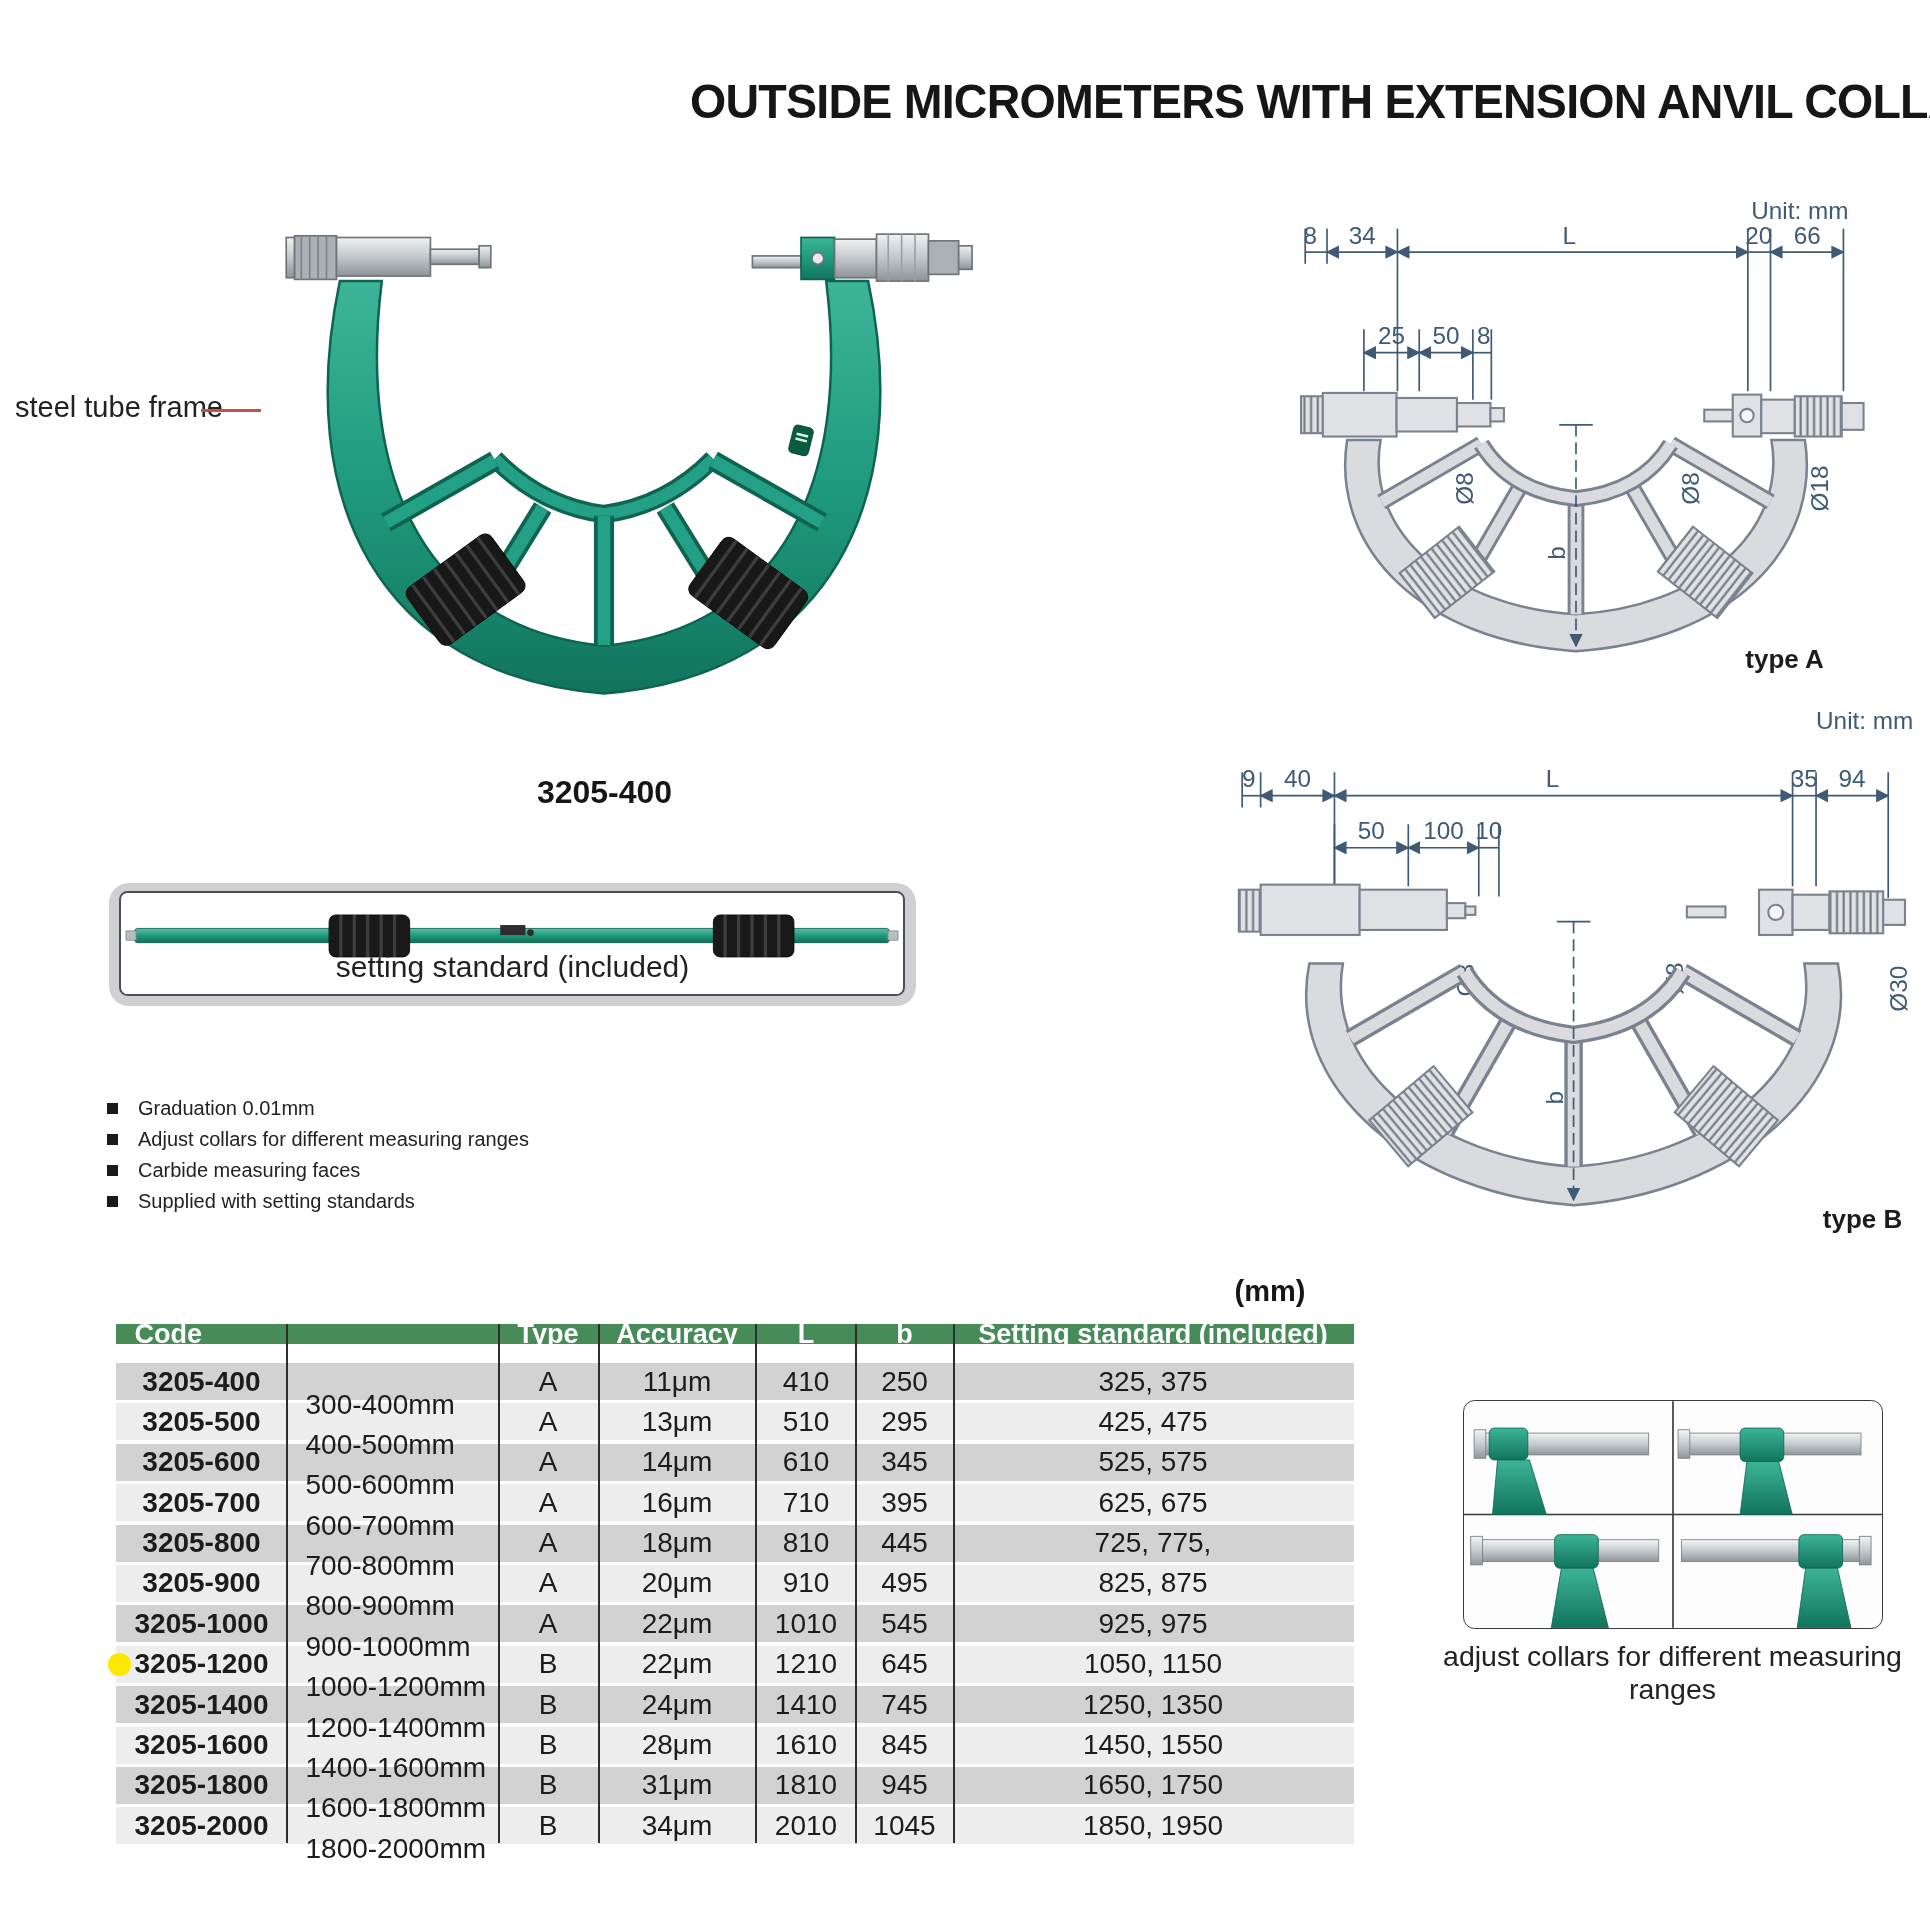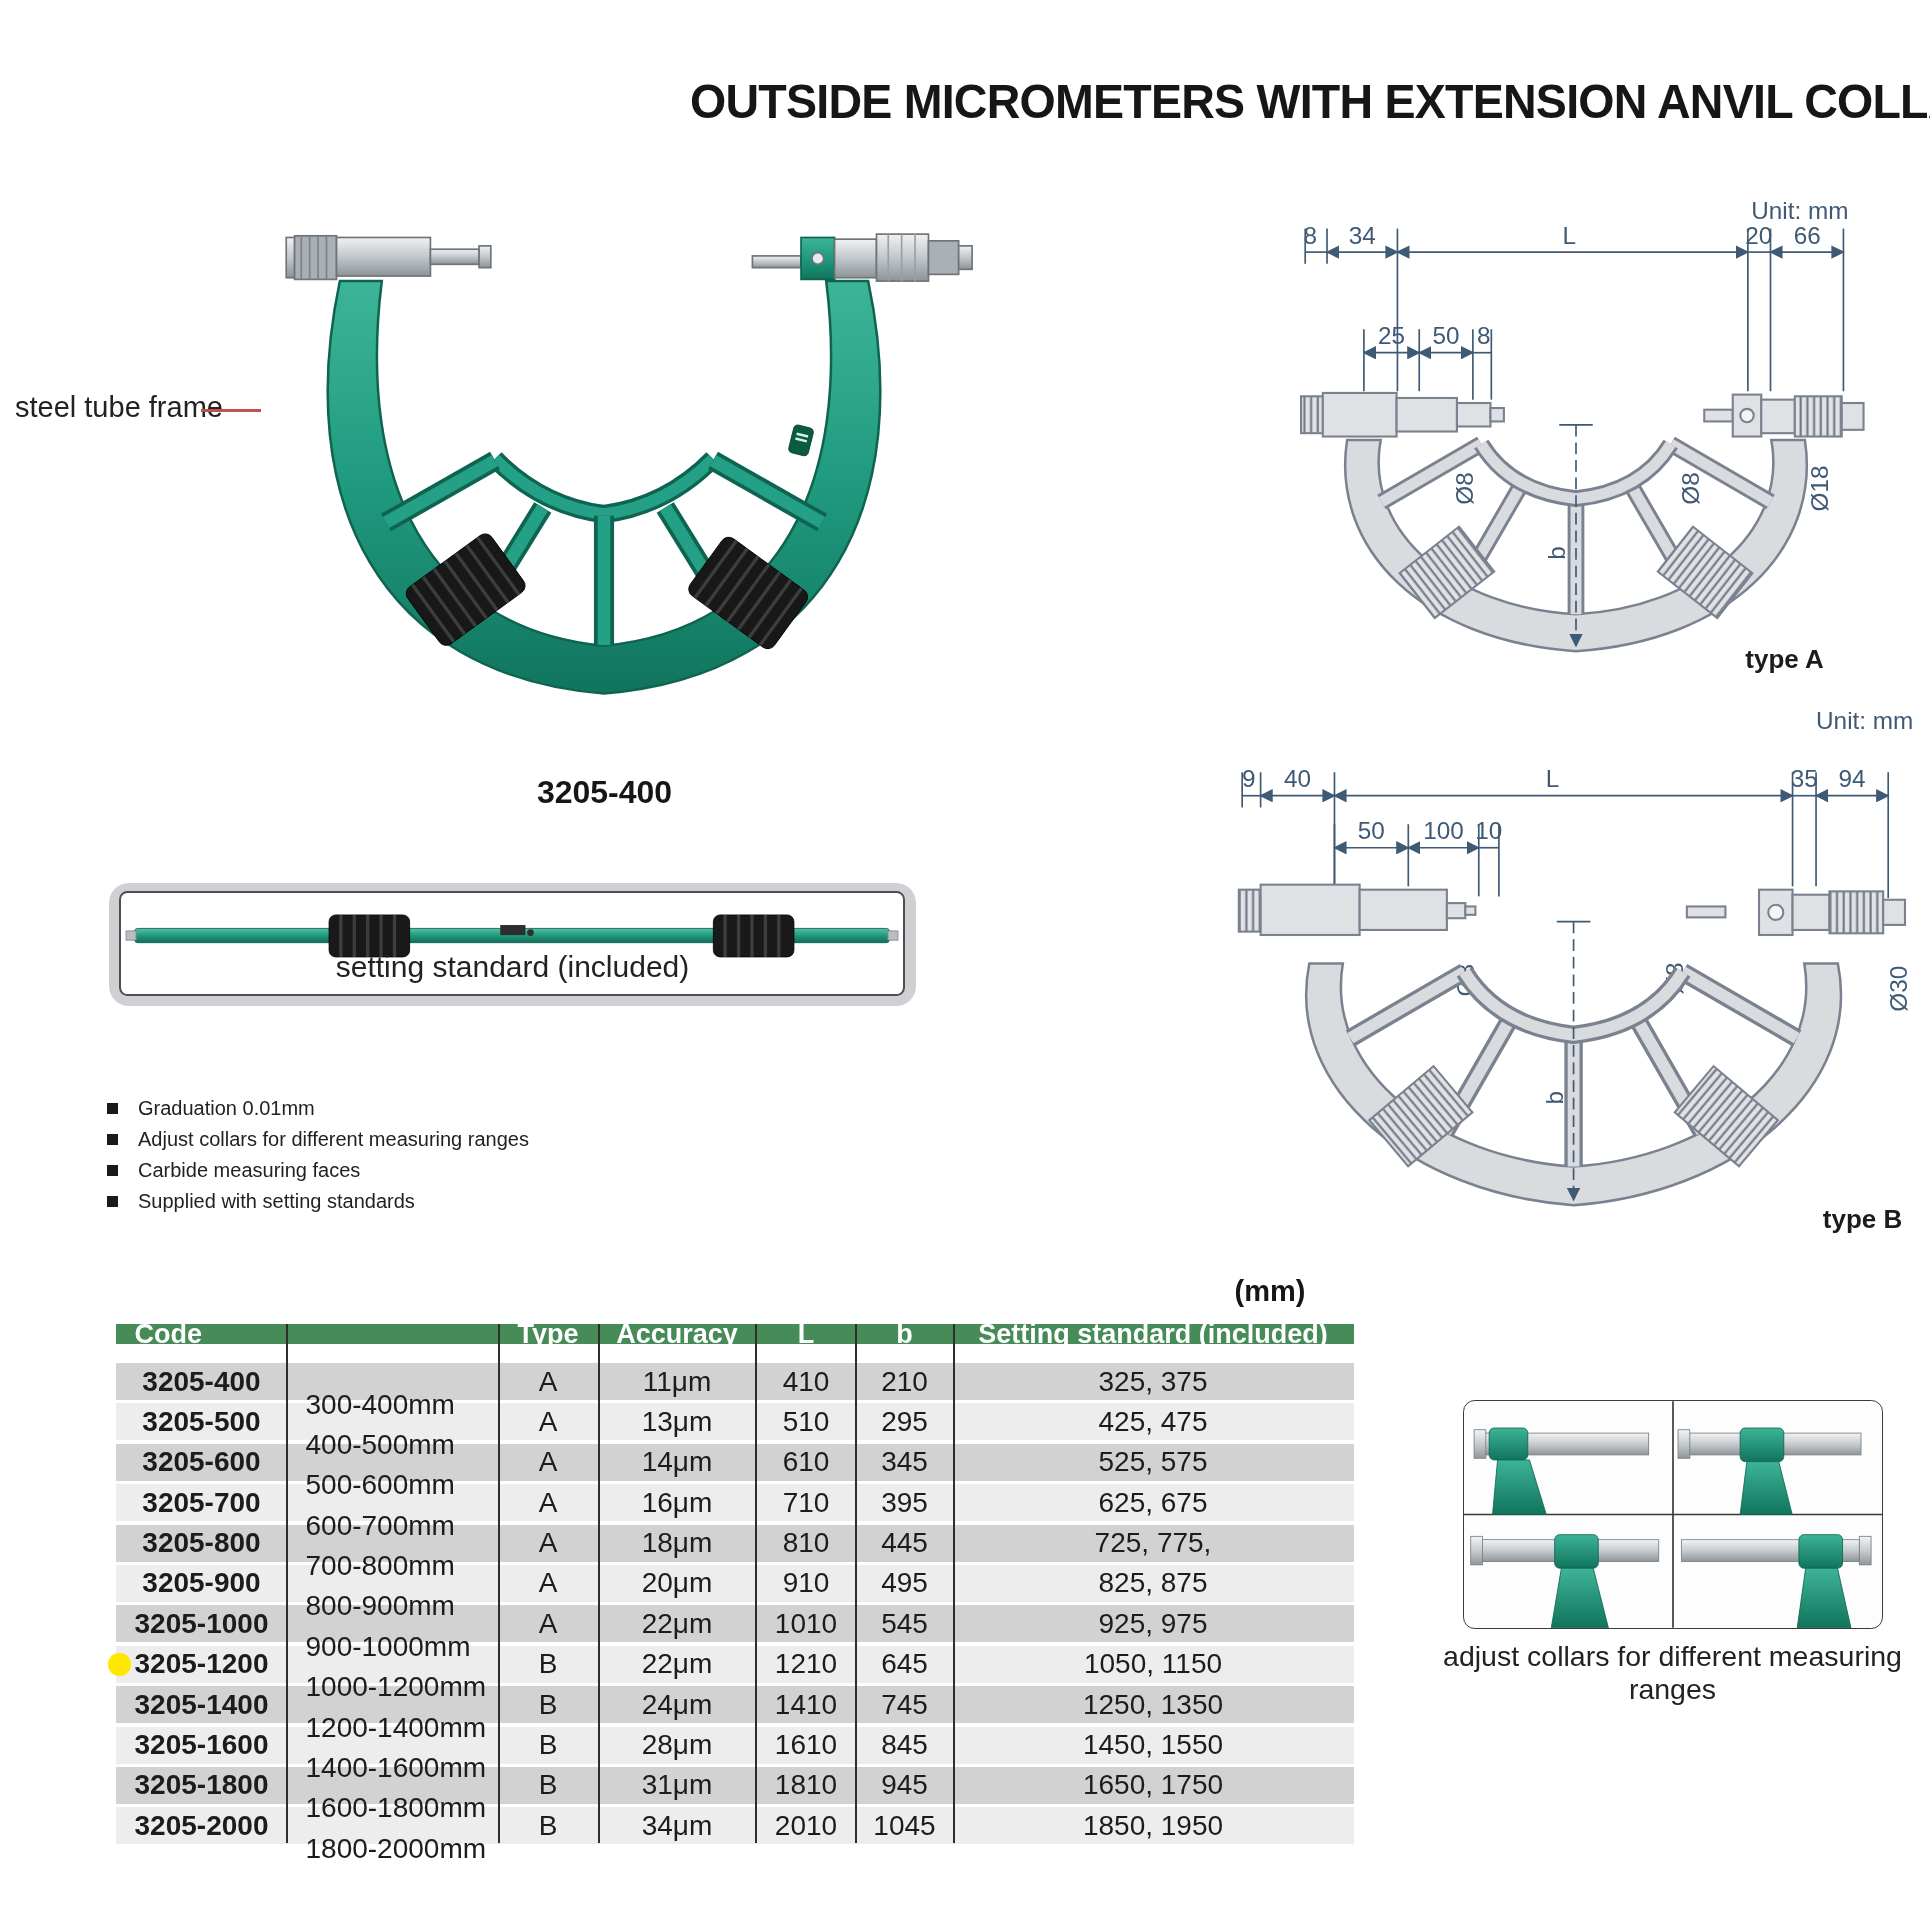--- a/index.html
+++ b/index.html
@@ -420,21 +420,21 @@
       <div class="c c5">b</div>
       <div class="c c6">Setting standard (included)</div>
     </div>
     <div class="trows">
       <div class="trow">
           <div class="c c0">3205-400</div>
           <div class="c c1">300-400mm</div>
           <div class="c c2">A</div>
           <div class="c c3">11μm</div>
           <div class="c c4">410</div>
-          <div class="c c5">210</div>
+          <div class="c c5">250</div>
           <div class="c c6">325, 375</div>
         </div>
       <div class="trow">
           <div class="c c0">3205-500</div>
           <div class="c c1">400-500mm</div>
           <div class="c c2">A</div>
           <div class="c c3">13μm</div>
           <div class="c c4">510</div>
           <div class="c c5">295</div>
           <div class="c c6">425, 475</div>

